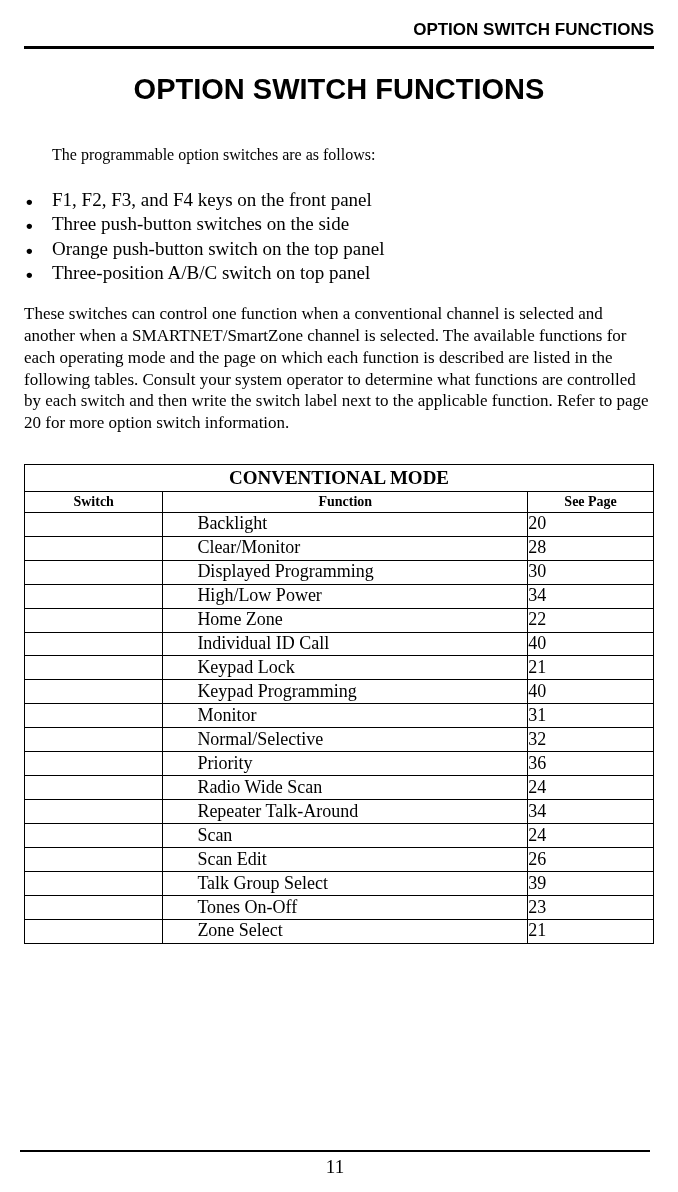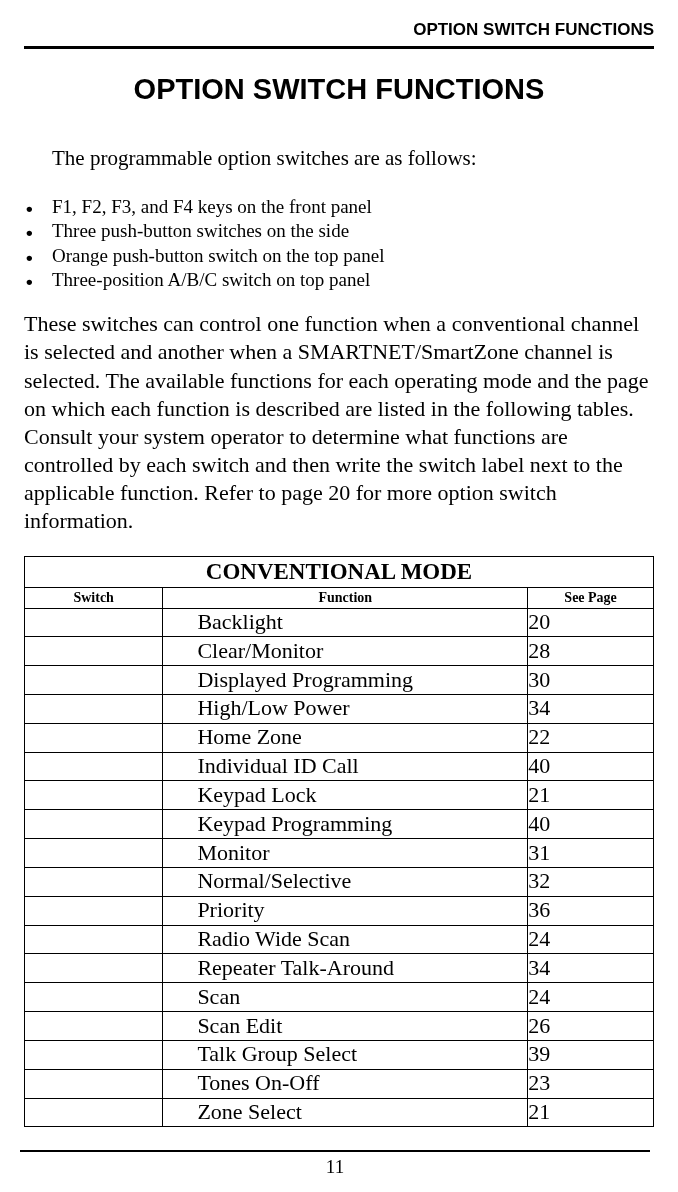--- a/index.html
+++ b/index.html
@@ -25,21 +25,21 @@
     }
     .title {
       text-align: center;
       font-family: Arial, Helvetica, sans-serif;
       font-weight: bold;
       font-size: 29px;
       margin-bottom: 40px;
       margin-top: 6px;
     }
     .intro {
-      font-size: 21px;
+      font-size: 16px;
       text-indent: 28px;
       margin-bottom: 24px;
     }
     .switch-list {
       list-style: none;
       margin-bottom: 18px;
     }
     .switch-list li {
       font-size: 19px;
       line-height: 1.28;
@@ -51,43 +51,43 @@
       font-weight: bold;
       font-size: 19px;
       display: inline-block;
       width: 26px;
       text-align: left;
       margin-left: 2px;
       position: relative;
       top: 2px;
     }
     .explain {
-      font-size: 22px;
+      font-size: 17px;
       line-height: 1.28;
-      margin-bottom: 20px;
+      margin-bottom: 30px;
     }
     .explain .first-line { text-indent: 28px; display: inline; }
     table {
       width: 100%;
       border-collapse: collapse;
       font-size: 18px;
     }
     table td, table th { border: 1px solid #000; }
     table thead { }
     .mode-header {
       text-align: center;
       font-weight: bold;
-      font-size: 23px;
+      font-size: 19px;
       padding: 2px 0;
     }
     .col-header { text-align: center; font-weight: bold; font-size: 14px; padding: 2px 0; }
     .col-switch { width: 22%; }
     .col-function { width: 58%; }
     .col-page { width: 20%; }
-    tbody td { padding: 0.5px 0; font-size: 22px; line-height: 1.22; }
+    tbody td { padding: 0.5px 0; font-size: 18px; line-height: 1.22; }
     tbody .func-cell { padding-left: 34px; }
     tbody .page-cell { }
     .page-footer {
       position: absolute;
       right: 28px;
       bottom: 14px;
       font-size: 19px;
       border-top: 2.5px solid #000;
       width: calc(100% - 48px);
       text-align: center;

